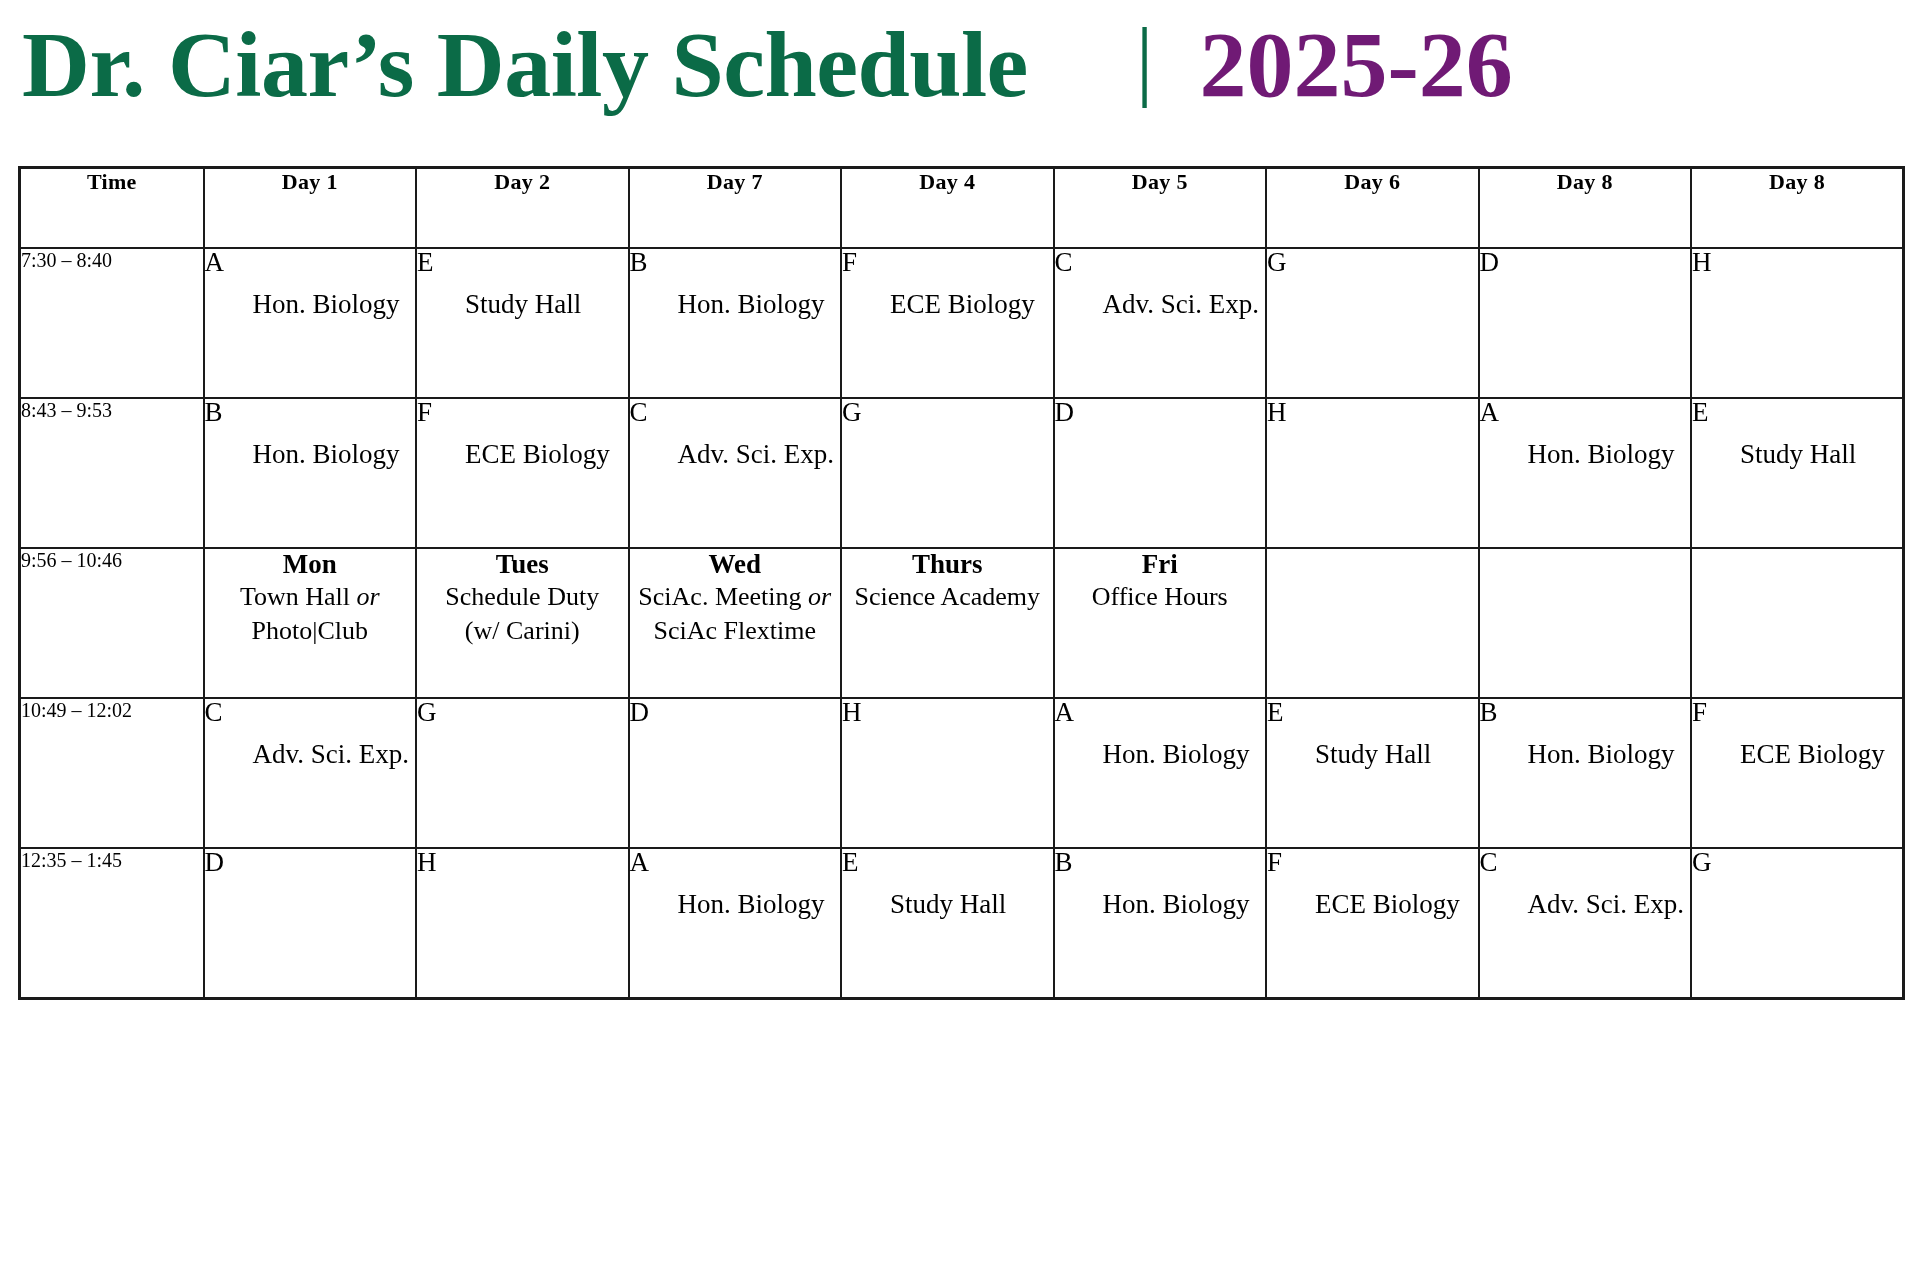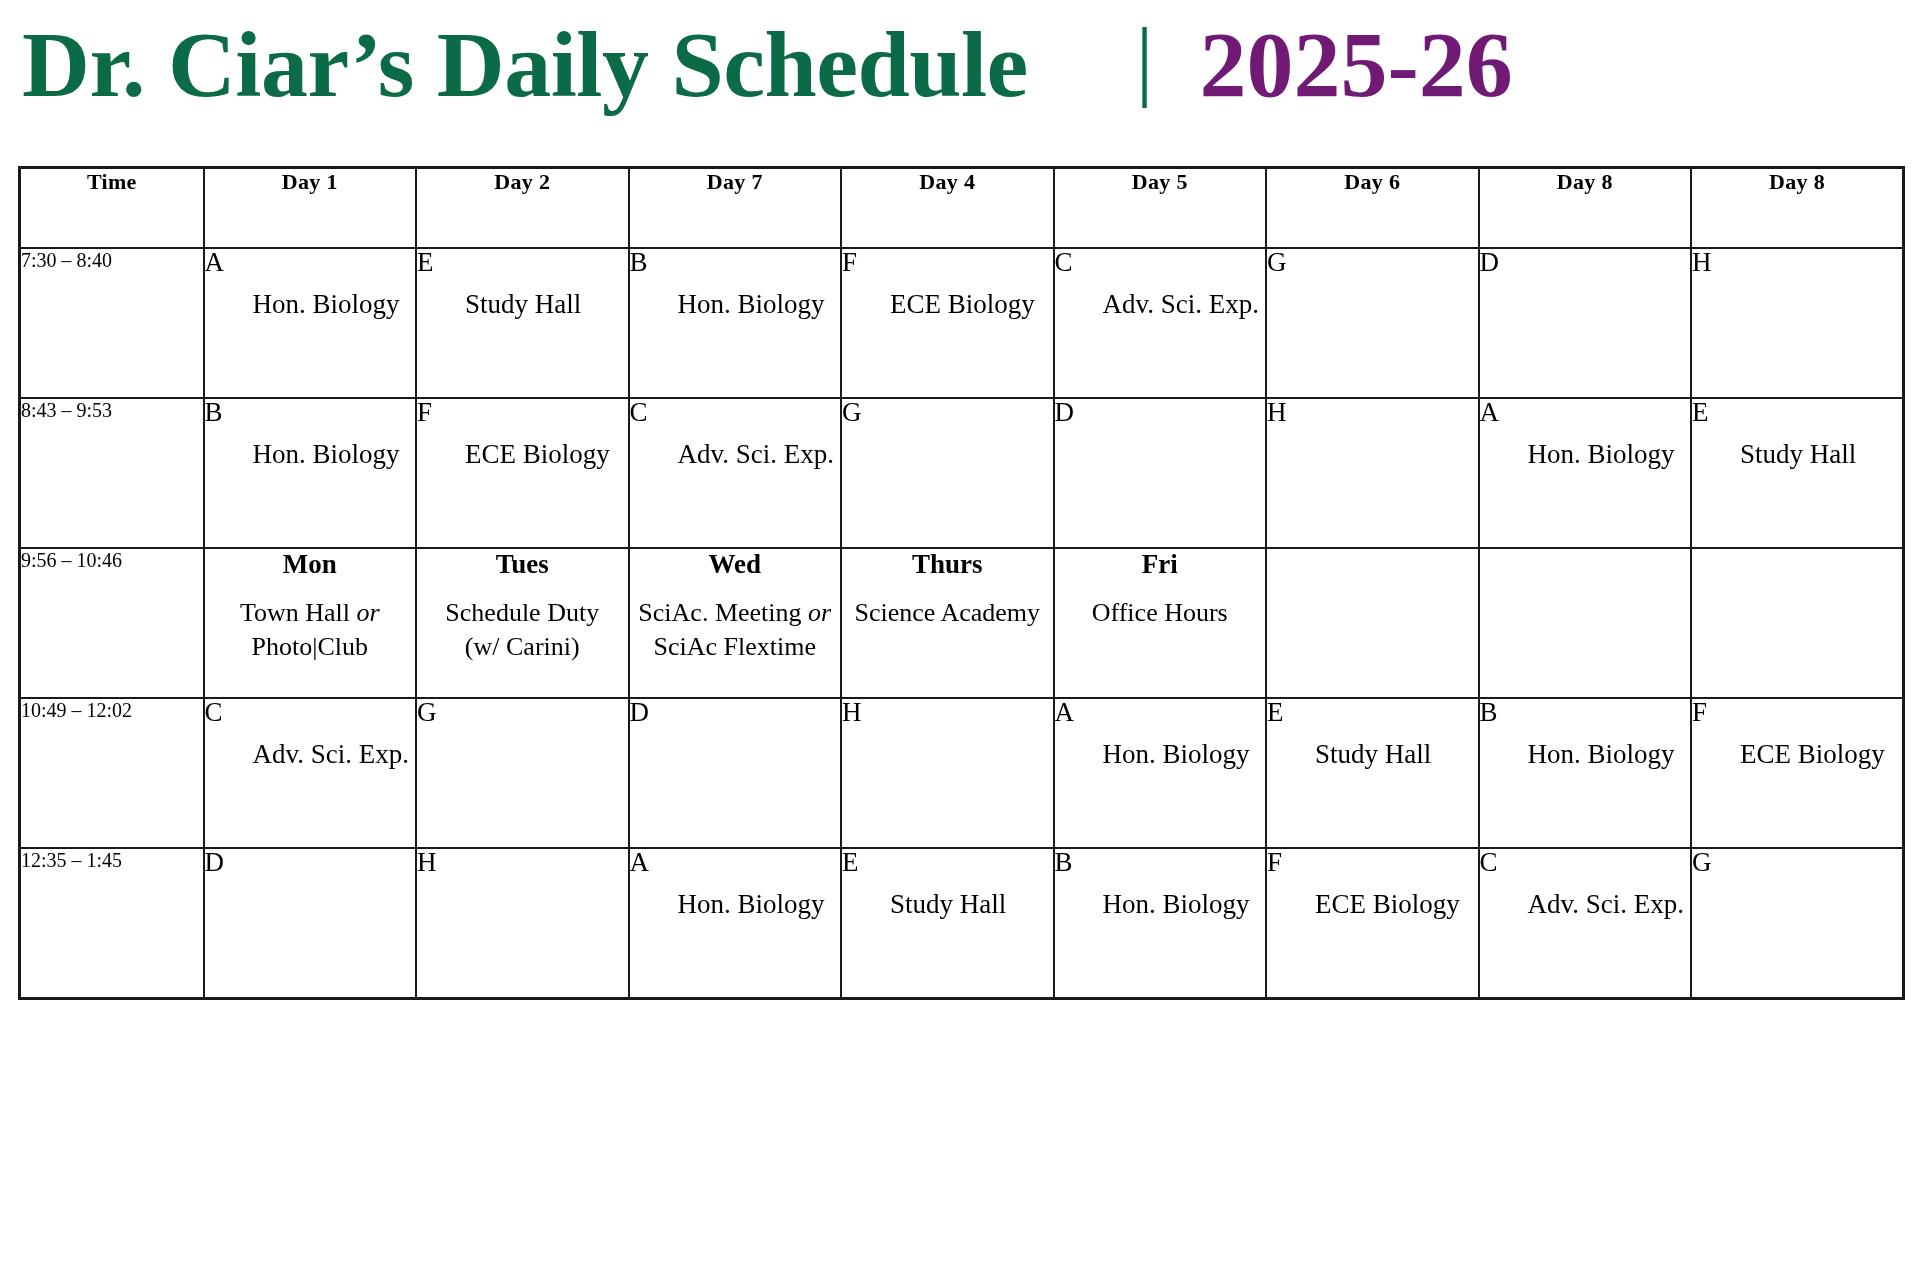--- a/index.html
+++ b/index.html
@@ -125,21 +125,20 @@
   
   td.meeting {
     text-align: center;
     padding: 14px 8px 8px 8px;
     height: 132px;
   }
   .mtg-day {
     display: block;
     font-weight: 700;
     font-size: 27px;
-    margin-bottom: 16px;
   }
   .mtg-line {
     display: block;
     font-size: 26px;
     line-height: 1.32;
   }
   .mtg-line i { font-style: italic; }
 </style>
 </head>
 <body>

